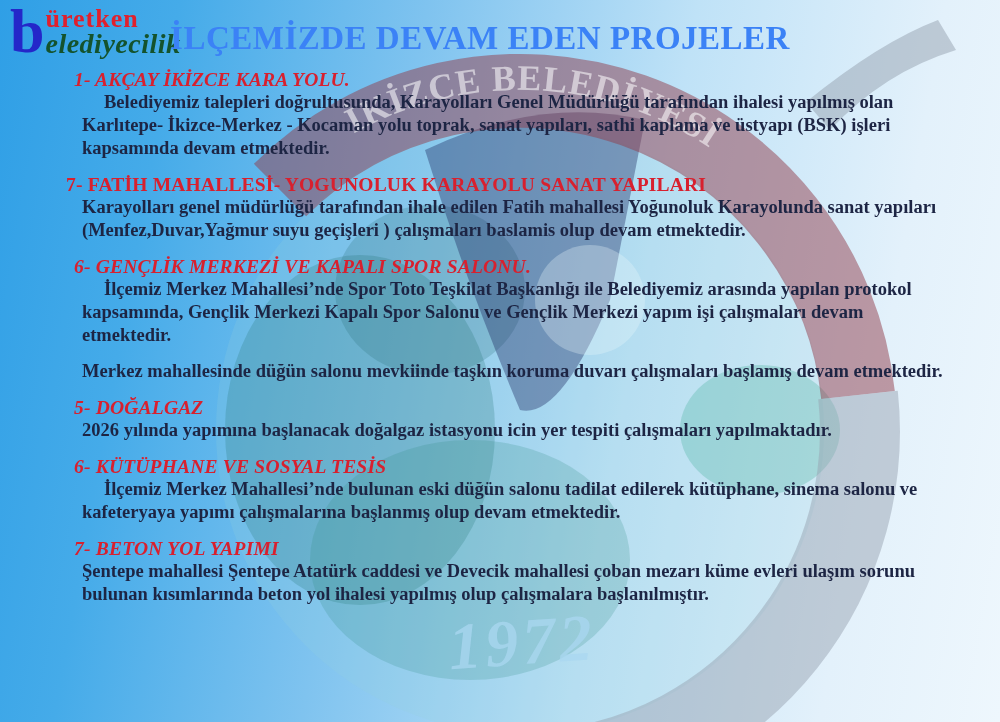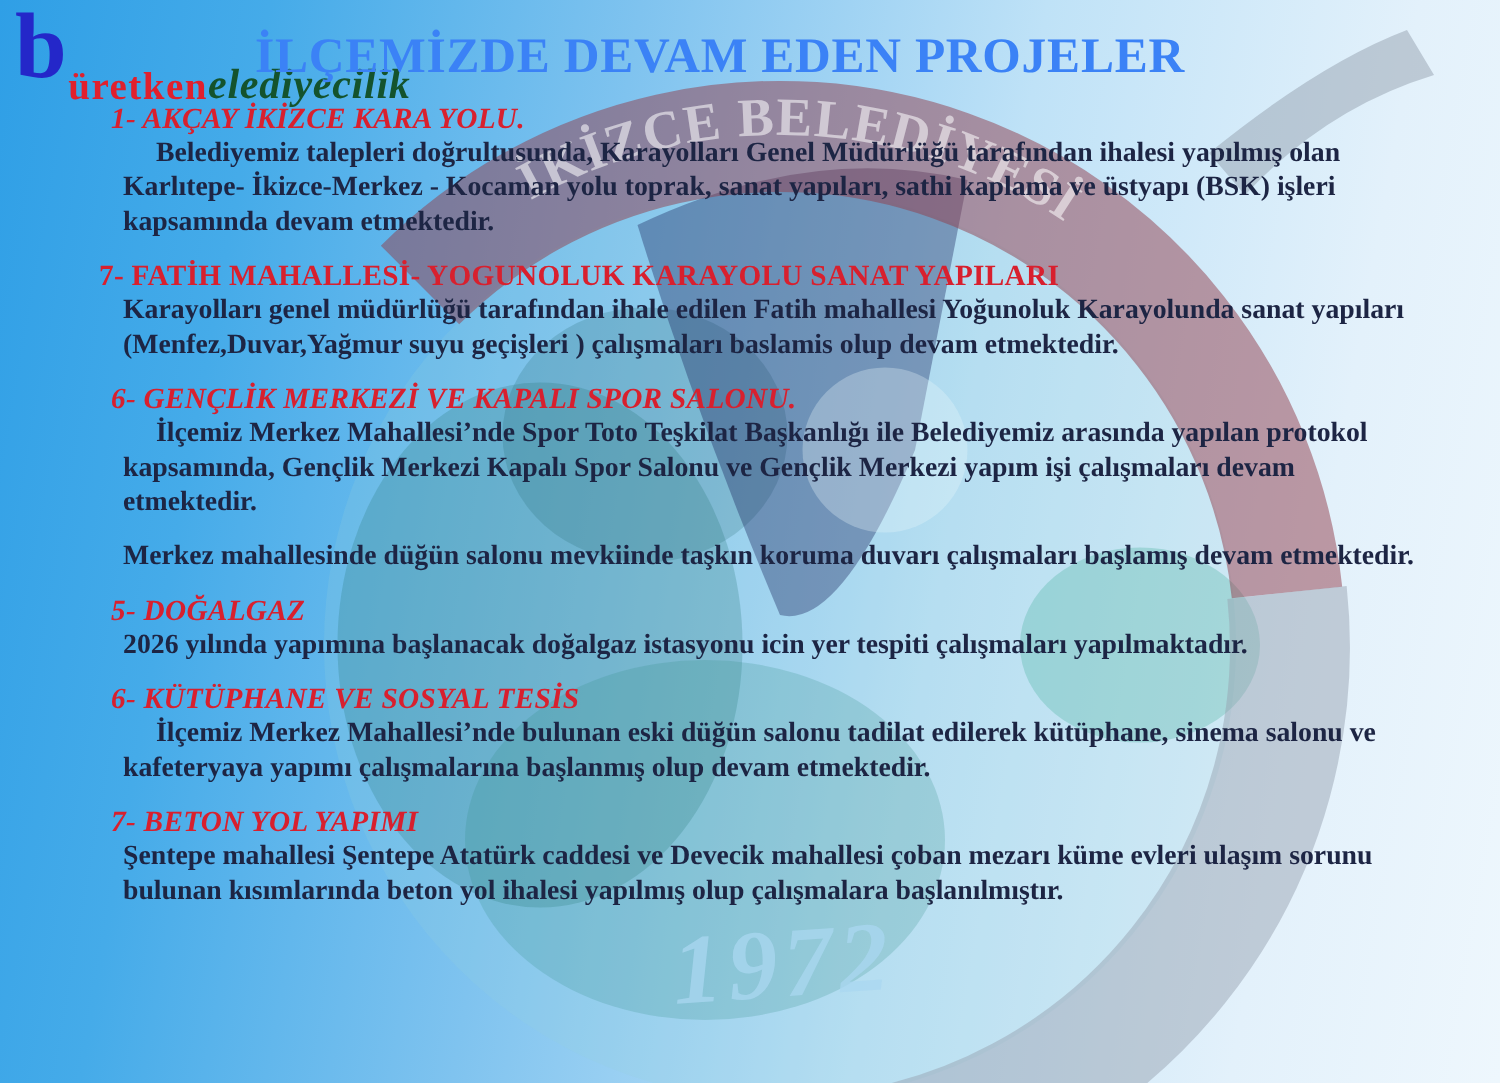--- a/index.html
+++ b/index.html
@@ -7,21 +7,21 @@
     width:1000px;height:722px;overflow:hidden;position:relative;
     font-family:"Liberation Serif","DejaVu Serif",serif;
     background:linear-gradient(100deg,#2f9fe6 0%,#45abe9 16%,#7fc3ef 38%,#bfe2f7 62%,#e3f1fb 84%,#eef7fd 100%);
   }
   .stage{position:absolute;inset:0;}
   
   svg.watermark{position:absolute;inset:0;z-index:0;pointer-events:none;}
   
   .logo{position:absolute;top:6px;left:10px;display:flex;align-items:flex-start;line-height:1;z-index:2;}
   .logo .dropcap{font-size:62px;font-weight:bold;color:#2427c9;line-height:0.82;margin-right:1px;}
-  .logo .words{display:flex;flex-direction:row;margin-top:39px;}
+  .logo .words{display:flex;flex-direction:column;}
   .logo .top-word{font-size:26px;font-weight:bold;color:#e0202d;letter-spacing:1px;}
   .logo .bottom-word{font-size:28px;font-weight:bold;color:#14532d;margin-top:-2px;letter-spacing:0.5px;font-style:italic;}
   .title{
     position:absolute;top:20px;left:0;width:960px;text-align:center;z-index:2;
     font-size:33px;font-weight:bold;color:#3b82f6;letter-spacing:0.5px;
   }
   
   .sections{position:absolute;top:68px;left:0;right:0;z-index:1;padding:0 54px 0 66px;}
   .section{margin-bottom:13px;}
   .section-title{

